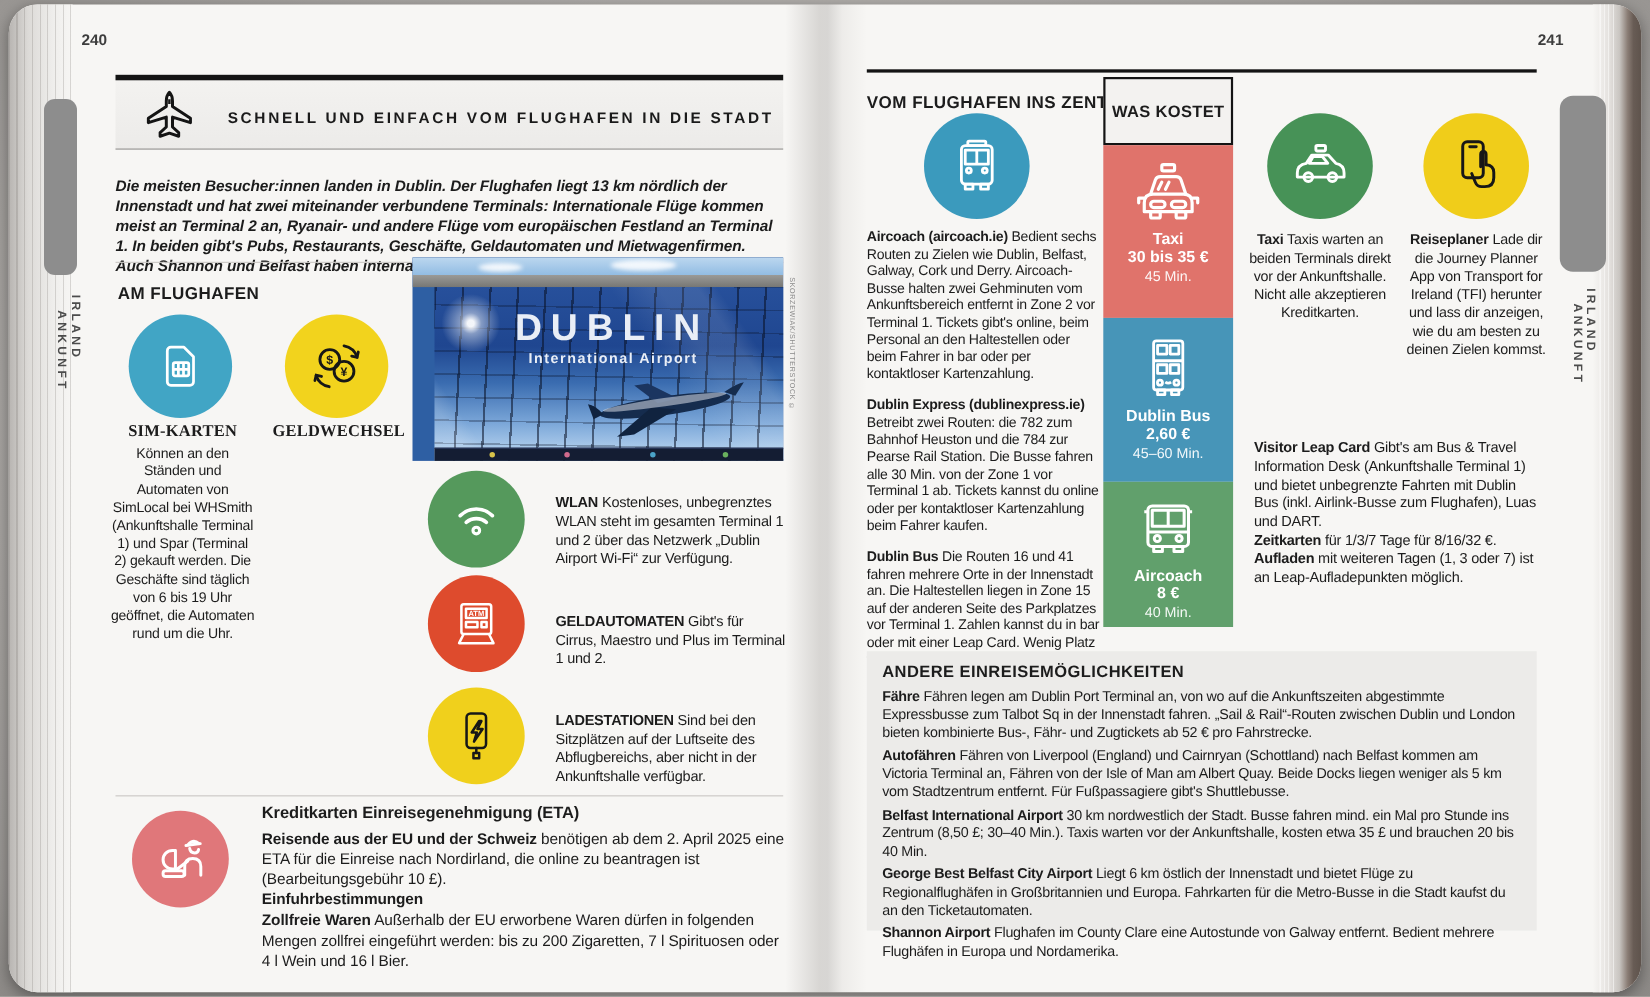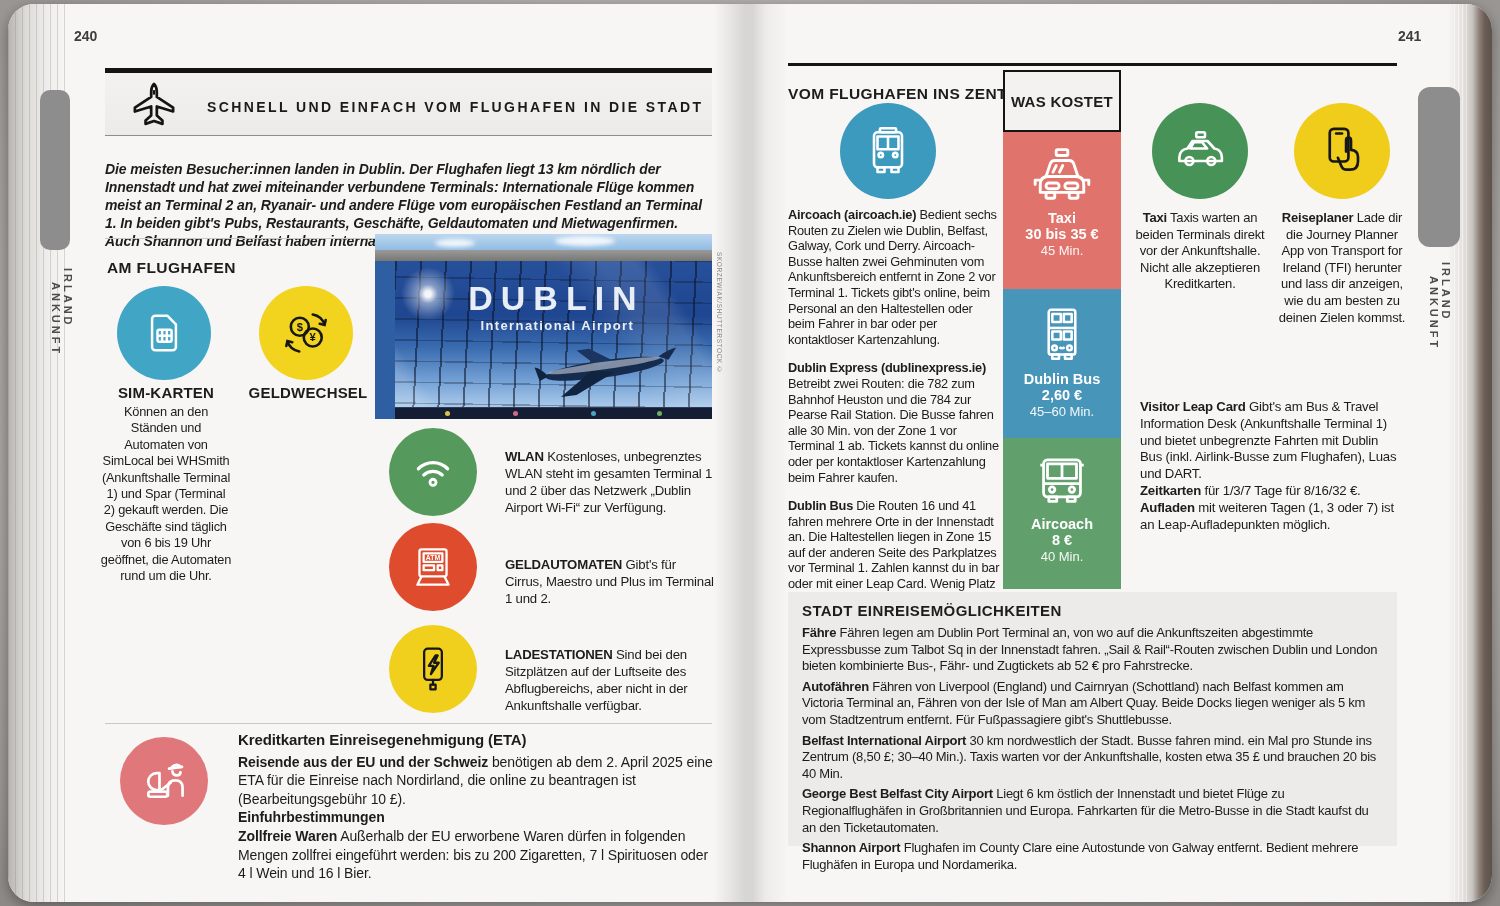--- a/index.html
+++ b/index.html
@@ -40,21 +40,21 @@
          font-weight:bold;font-style:italic;letter-spacing:-.1px;}
   .rule{position:absolute;height:1px;background:#c9c7c4;}
   .rule-1{left:105px;top:238px;width:607px;}
   .rule-2{left:105px;top:723px;width:607px;}
   .sec-head{position:absolute;font-size:15.5px;font-weight:bold;letter-spacing:.4px;}
   .sh-left{left:107px;top:246px;}
   .circ{position:absolute;border-radius:50%;display:flex;align-items:center;justify-content:center;}
   .col{position:absolute;width:132px;text-align:center;}
   .col-1{left:100px;top:384px;}
   .col-2{left:242px;top:384px;}
-  .col h3{margin:0 0 3px;font-size:15px;letter-spacing:.2px;}
+  .col h3{margin:0 0 3px;font-size:15px;letter-spacing:.2px;font-family:Liberation Serif, serif;}
   .col p{margin:0;font-size:12.8px;line-height:16.4px;letter-spacing:-.2px;}
   .c-sim{left:117px;top:286px;width:94px;height:94px;background:#41a5c5;}
   .c-geld{left:259px;top:286px;width:94px;height:94px;background:#f2d31d;}
   .c-wifi{left:389px;top:428px;width:88px;height:88px;background:#55995c;}
   .c-atm{left:389px;top:523px;width:88px;height:88px;background:#de4b2d;}
   .c-chg{left:389px;top:625px;width:88px;height:88px;background:#f0d01c;}
   .c-eta{left:120px;top:737px;width:88px;height:88px;background:#e0777a;}
   .svc{position:absolute;left:505px;width:210px;font-size:13.2px;line-height:16.8px;letter-spacing:-.2px;}
   .svc-1{top:436px;} .svc-2{top:544px;} .svc-3{top:634px;}
   .ld{font-weight:bold;}
@@ -95,21 +95,21 @@
   .c-bus{left:840px;top:103px;width:96px;height:96px;background:#3b9abd;}
   .rcol{position:absolute;left:788px;top:207px;width:214px;}
   .rcol p{margin:0 0 13px;font-size:12.8px;line-height:15.6px;letter-spacing:-.25px;}
   .panel{position:absolute;left:1003px;top:70px;width:118px;}
   .panel-head{box-sizing:border-box;height:62px;border:2px solid #141414;background:#f3f2f0;
       display:flex;align-items:center;justify-content:center;font-size:15px;font-weight:bold;letter-spacing:.3px;}
   .card{box-sizing:border-box;width:100%;display:flex;flex-direction:column;align-items:center;
       color:#fff;text-align:center;padding-top:14px;}
   .card-taxi{height:157px;background:#e0736b;}
   .card-dbus{height:149px;background:#4795b8;}
-  .card-coach{height:151px;background:#61a06c;align-items:center;}
+  .card-coach{height:132px;background:#61a06c;align-items:center;}
   .card .nm{font-size:14.5px;font-weight:bold;margin-top:6px;}
   .card .pr{font-size:14.5px;font-weight:bold;}
   .card .tm{font-size:13px;color:rgba(255,255,255,.93);margin-top:1px;}
   .c-taxi2{left:1152px;top:103px;width:96px;height:96px;background:#479257;}
   .c-phone{left:1294px;top:103px;width:96px;height:96px;background:#f0cd1a;}
   .scol{position:absolute;text-align:center;font-size:13px;line-height:16.6px;letter-spacing:-.2px;}
   .scol-1{left:1134px;top:210px;width:132px;}
   .scol-2{left:1276px;top:210px;width:132px;}
   .leap{position:absolute;left:1140px;top:399px;width:259px;font-size:13.2px;line-height:16.8px;letter-spacing:-.2px;}
   .leap .seg{margin:0;}
@@ -391,20 +391,20 @@
     <span class="ld">Reiseplaner</span><span> Lade dir die Journey Planner App von Transport for Ireland (TFI) herunter und lass dir anzeigen, wie du am besten zu deinen Zielen kommst.</span>
   </div>
 
   <div class="leap">
     <p class="seg"><span class="ld">Visitor Leap Card</span><span> Gibt's am Bus &amp; Travel Information Desk (Ankunftshalle Terminal 1) und bietet unbegrenzte Fahrten mit Dublin Bus (inkl. Airlink-Busse zum Flughafen), Luas und DART.</span></p>
     <p class="seg"><span class="ld">Zeitkarten</span><span> für 1/3/7 Tage für 8/16/32 €.</span></p>
     <p class="seg"><span class="ld">Aufladen</span><span> mit weiteren Tagen (1, 3 oder 7) ist an Leap-Aufladepunkten möglich.</span></p>
   </div>
 
   <div class="andere">
-    <h2>STADT EINREISEMÖGLICHKEITEN</h2>
+    <h2>ANDERE EINREISEMÖGLICHKEITEN</h2>
     <p><span class="ld">Fähre</span><span> Fähren legen am Dublin Port Terminal an, von wo auf die Ankunftszeiten abgestimmte Expressbusse zum Talbot Sq in der Innenstadt fahren. „Sail &amp; Rail“-Routen zwischen Dublin und London bieten kombinierte Bus-, Fähr- und Zugtickets ab 52 € pro Fahrstrecke.</span></p>
     <p><span class="ld">Autofähren</span><span> Fähren von Liverpool (England) und Cairnryan (Schottland) nach Belfast kommen am Victoria Terminal an, Fähren von der Isle of Man am Albert Quay. Beide Docks liegen weniger als 5 km vom Stadtzentrum entfernt. Für Fußpassagiere gibt's Shuttlebusse.</span></p>
     <p><span class="ld">Belfast International Airport</span><span> 30 km nordwestlich der Stadt. Busse fahren mind. ein Mal pro Stunde ins Zentrum (8,50 £; 30–40 Min.). Taxis warten vor der Ankunftshalle, kosten etwa 35 £ und brauchen 20 bis 40 Min.</span></p>
     <p><span class="ld">George Best Belfast City Airport</span><span> Liegt 6 km östlich der Innenstadt und bietet Flüge zu Regionalflughäfen in Großbritannien und Europa. Fahrkarten für die Metro-Busse in die Stadt kaufst du an den Ticketautomaten.</span></p>
     <p><span class="ld">Shannon Airport</span><span> Flughafen im County Clare eine Autostunde von Galway entfernt. Bedient mehrere Flughäfen in Europa und Nordamerika.</span></p>
   </div>
 </div>
 
 </body></html>

